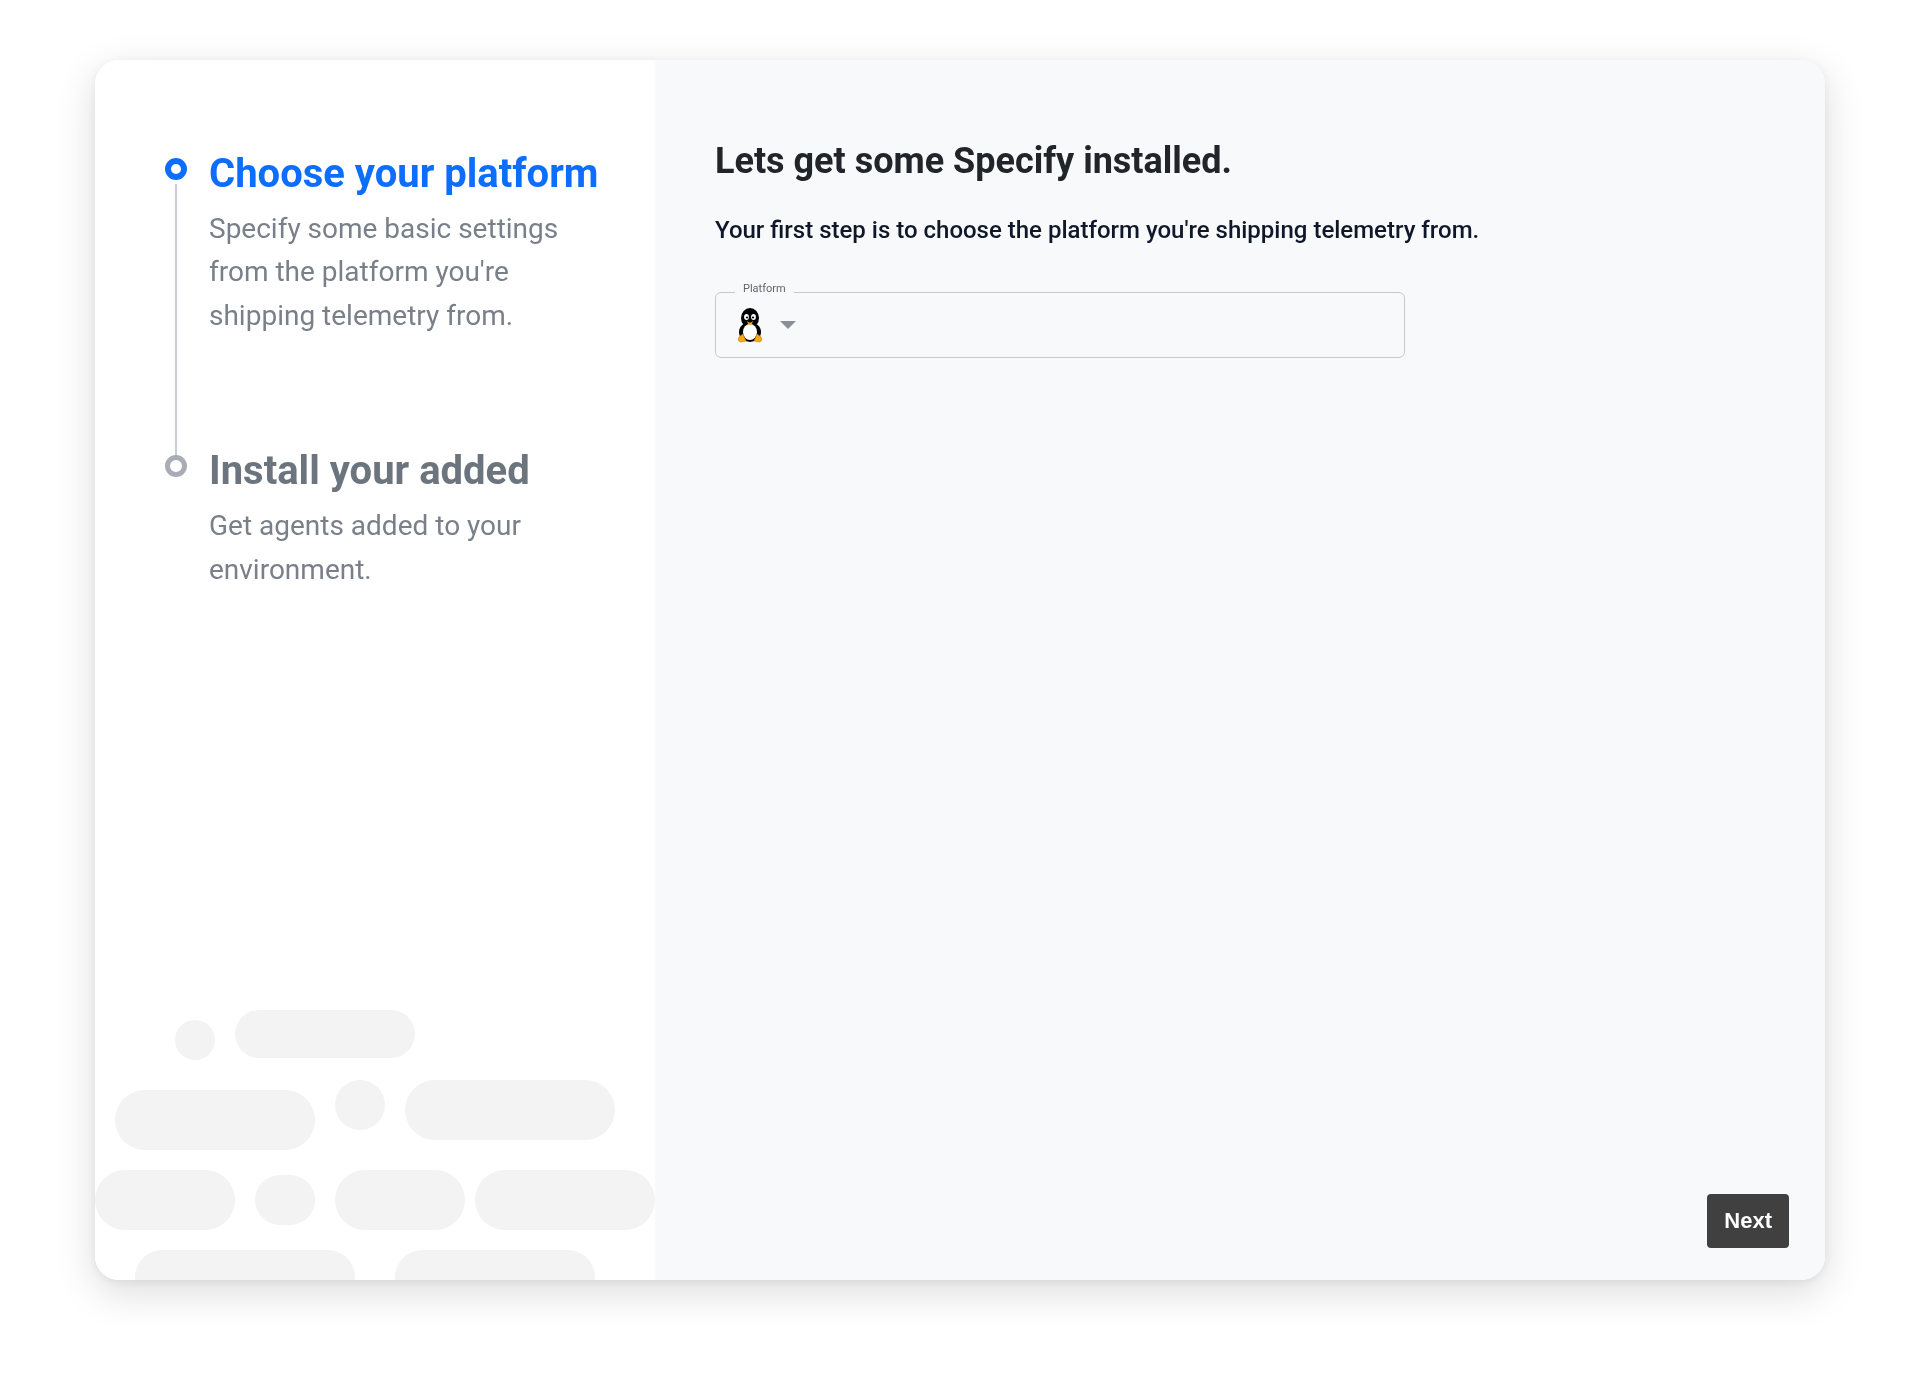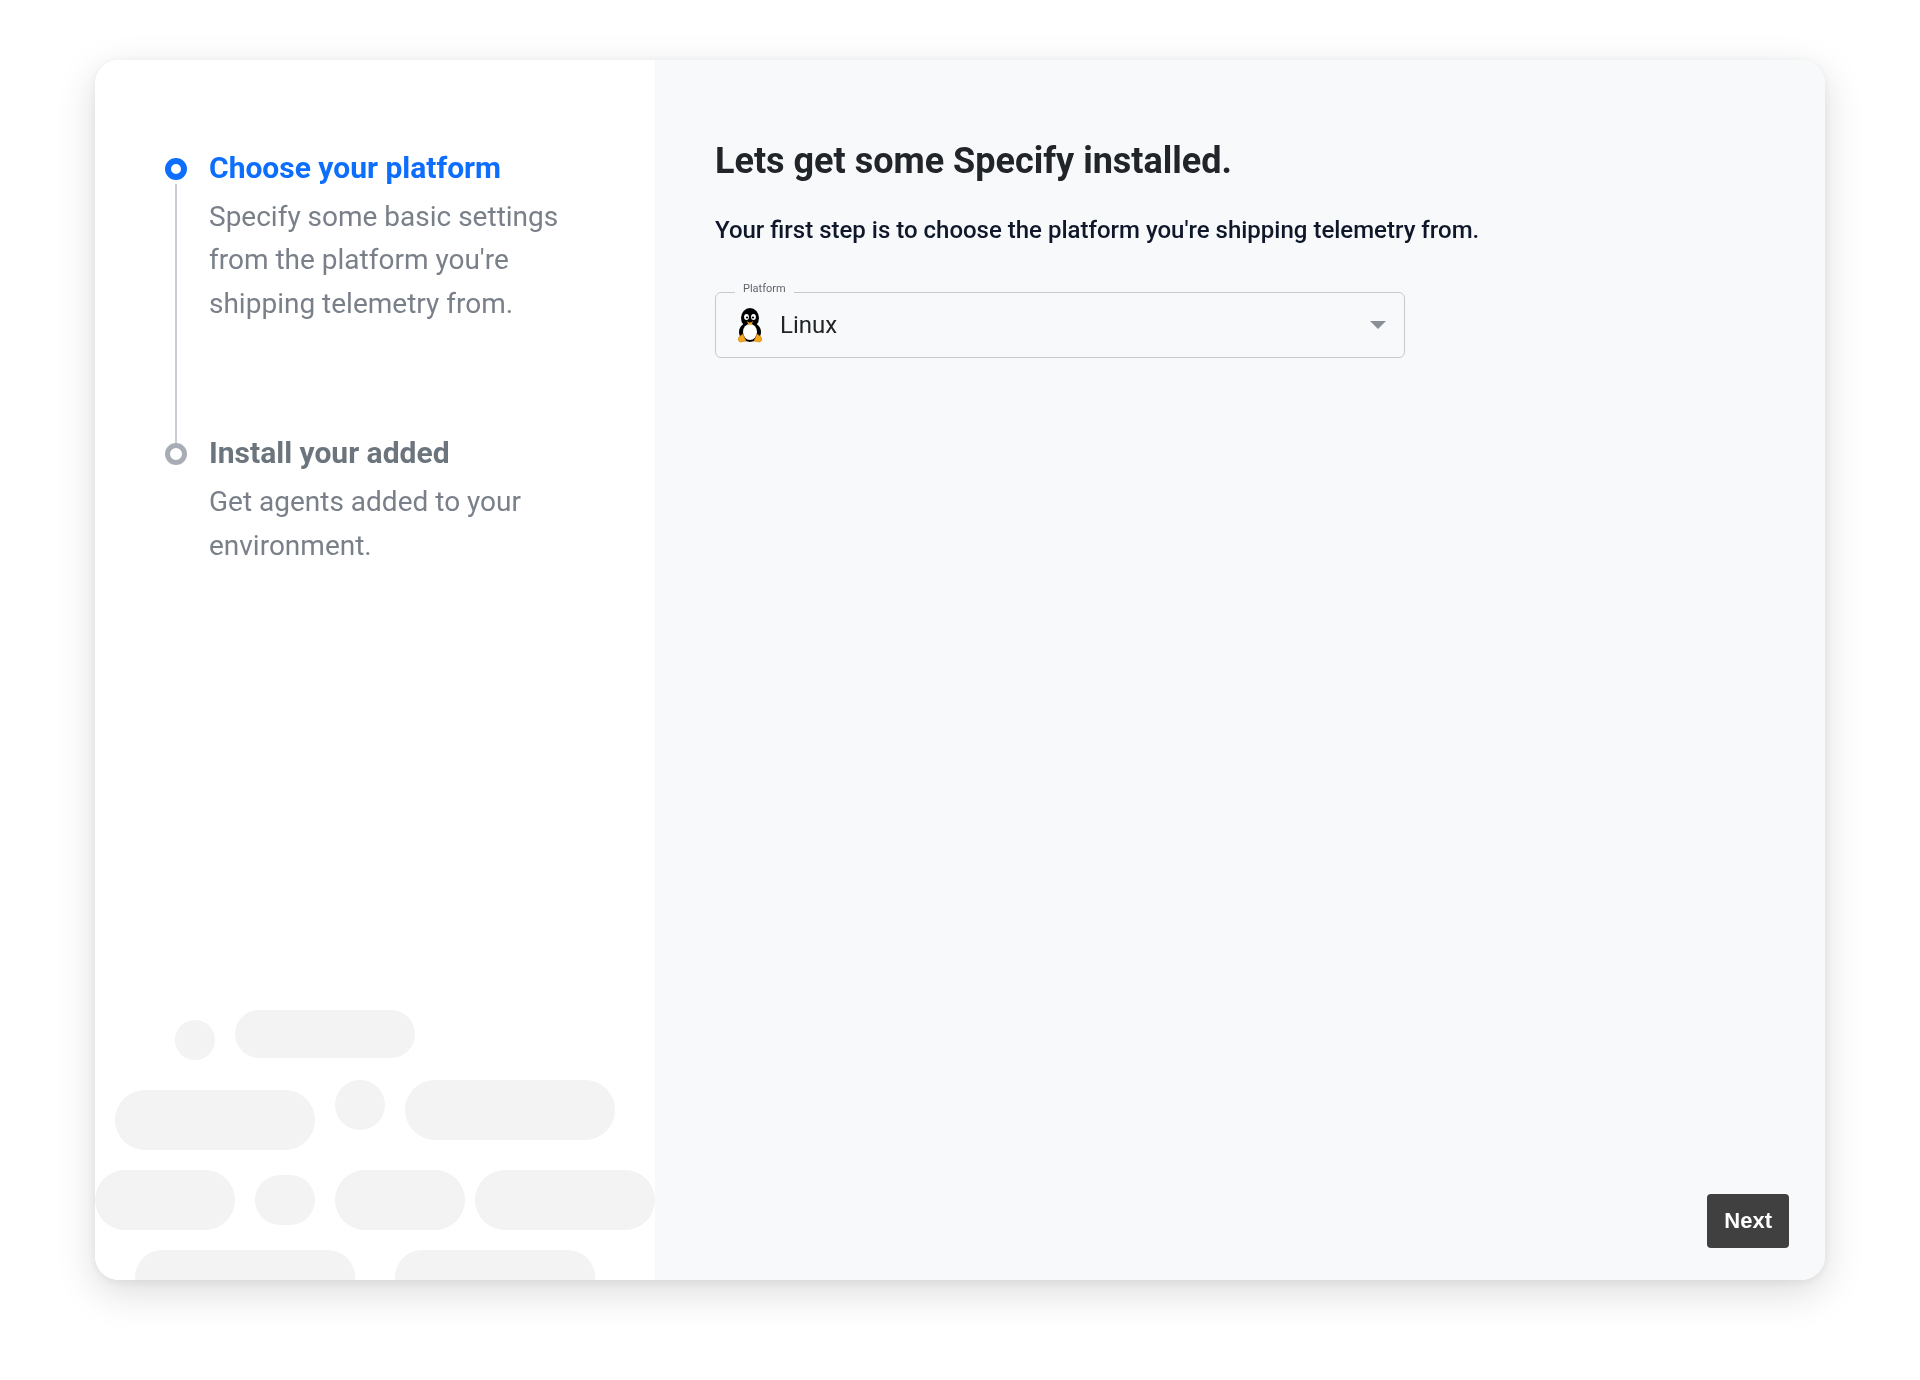--- a/index.html
+++ b/index.html
@@ -59,21 +59,21 @@
     position: absolute;
     left: 10px;
     top: 34px;
     width: 2px;
     background: #c9cdd3;
     bottom: -10px;
     z-index: 1;
   }
   .step-text { flex: 1; }
   .step-title {
-    font-size: 30px;
+    font-size: 40px;
     font-weight: 700;
     margin-bottom: 10px;
   }
   .step-title.active { color: #0d6efd; }
   .step-title.inactive { color: #6c757d; }
   .step-desc {
     font-size: 28px;
     color: #7a8089;
     line-height: 1.55;
   }
@@ -227,21 +227,20 @@
             <ellipse cx="16" cy="25" rx="7" ry="8" fill="#fff"></ellipse>
             <ellipse cx="12.5" cy="10" rx="2.4" ry="3" fill="#fff"></ellipse>
             <ellipse cx="19.5" cy="10" rx="2.4" ry="3" fill="#fff"></ellipse>
             <circle cx="13" cy="10.5" r="1.1" fill="#000"></circle>
             <circle cx="19" cy="10.5" r="1.1" fill="#000"></circle>
             <path d="M13 14 Q16 17 19 14 Q18 18 16 18 Q14 18 13 14 Z" fill="#f5a623"></path>
             <path d="M5 30 Q3 33 6 35 L12 34 Q10 30 9 27 Z" fill="#f5a623" stroke="#d08a00" stroke-width="0.7"></path>
             <path d="M27 30 Q29 33 26 35 L20 34 Q22 30 23 27 Z" fill="#f5a623" stroke="#d08a00" stroke-width="0.7"></path>
           </svg>
         </span>
-        <span class="select-value">Linux</span>
         <span class="chevron"></span>
       </div>
     </div>
 
     <div class="footer-actions">
       <button class="next-btn">Next</button>
     </div>
   </main>
 </div>
 

